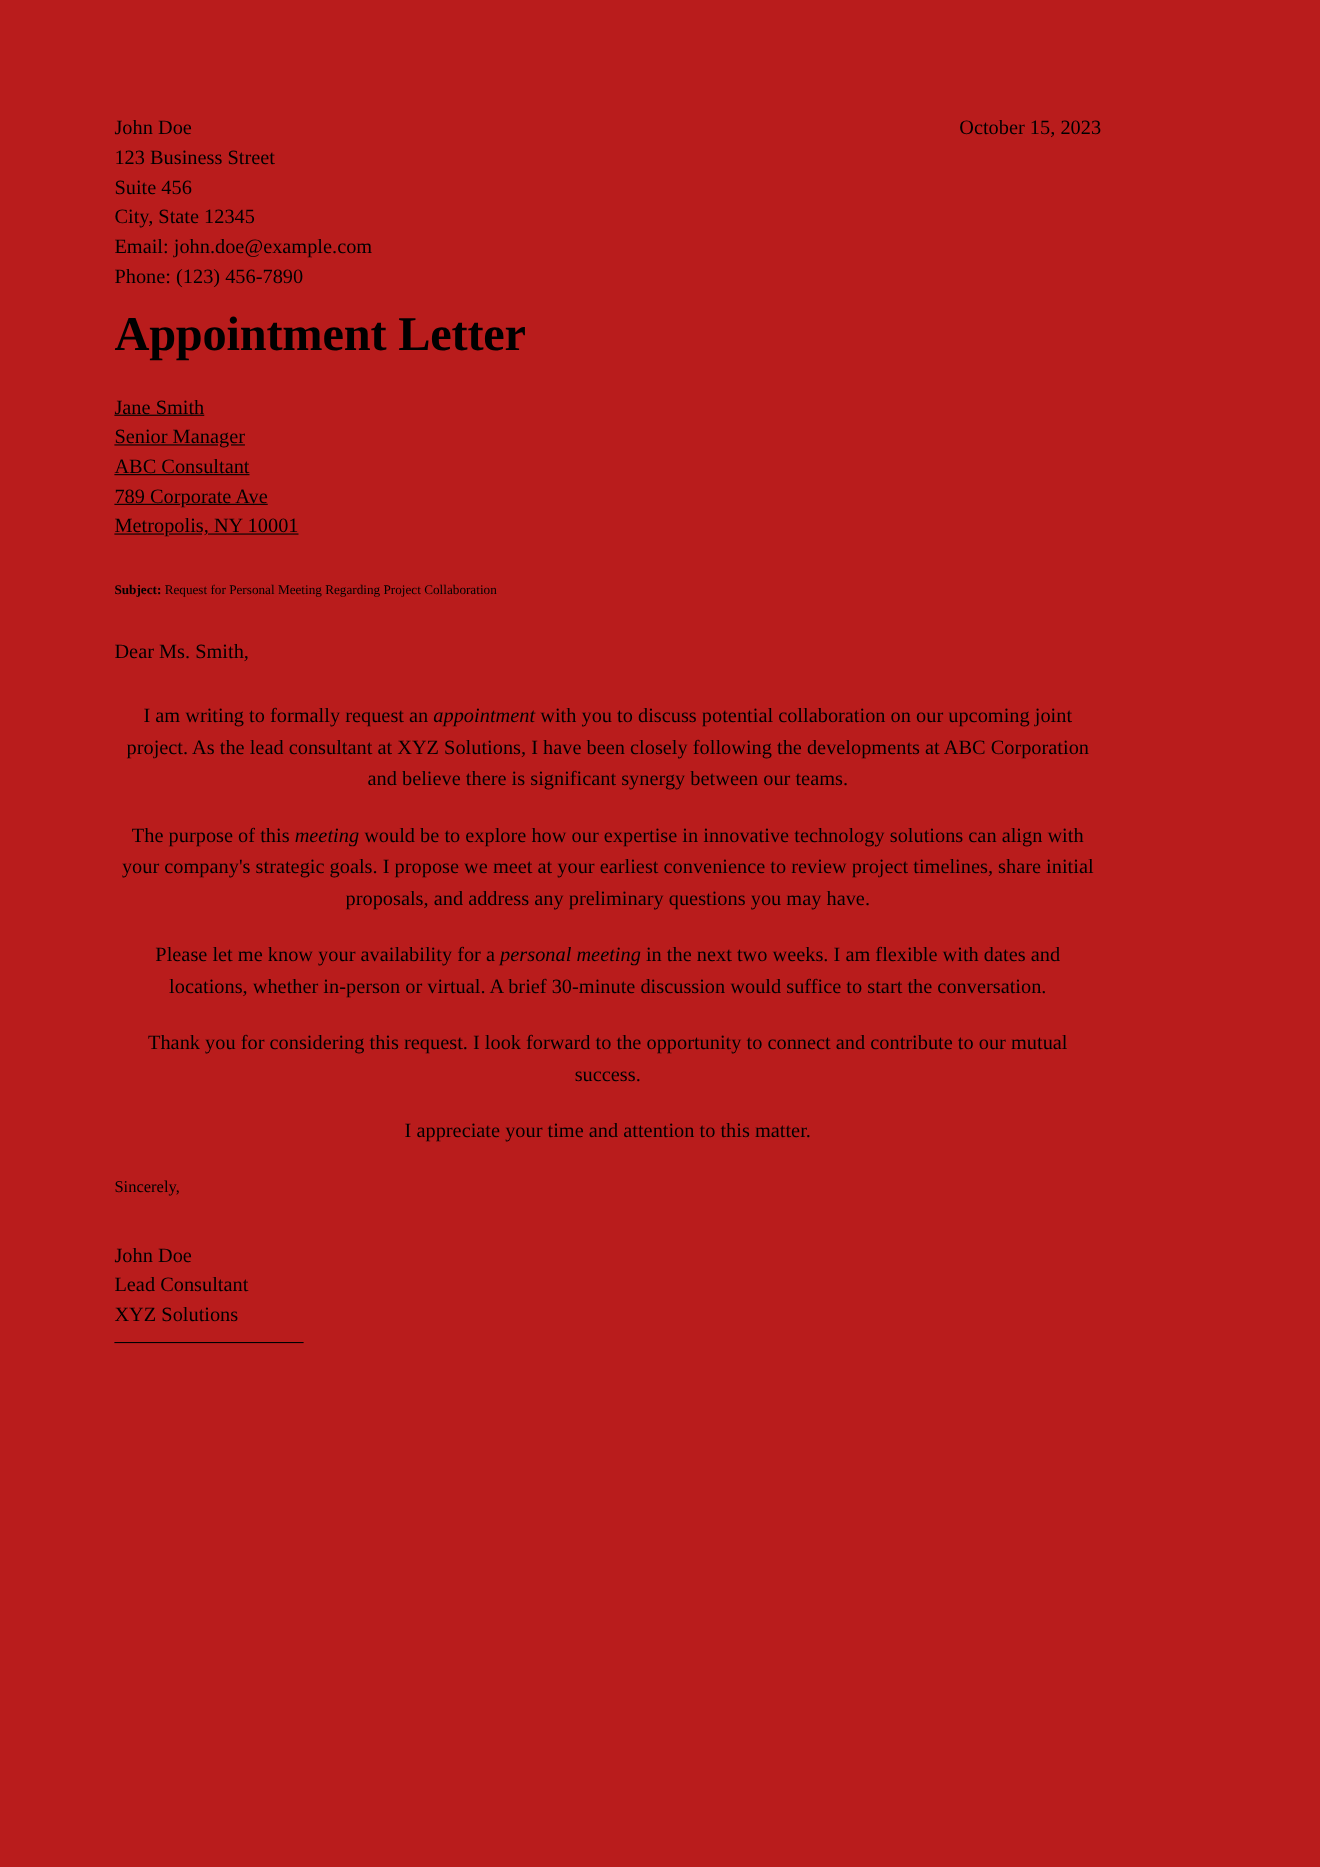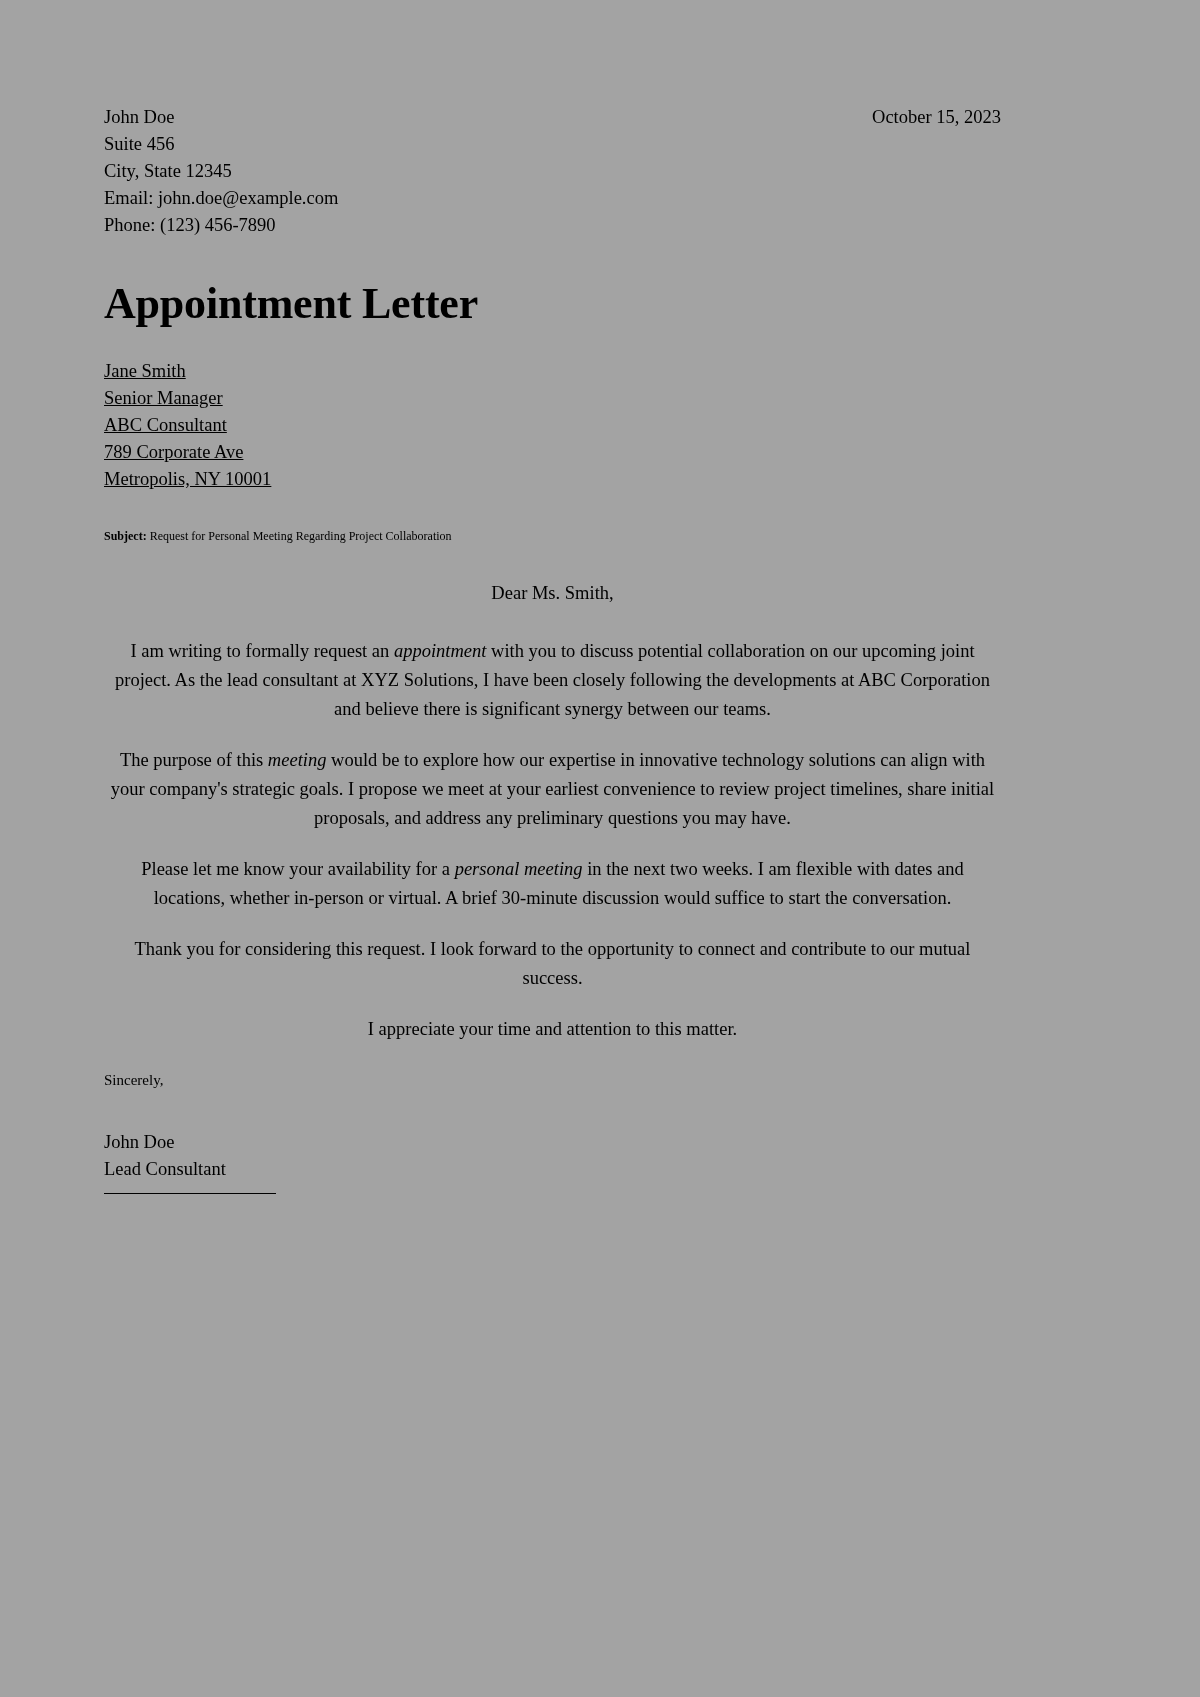--- a/index.html
+++ b/index.html
@@ -4,21 +4,21 @@
 <style>
   html, body {
     margin: 0;
     padding: 0;
     background: #ffffff;
   }
   .page {
     position: relative;
     width: 1200px;
     height: 1697px;
-    background: #a3a3a3;
+    background: #b91c1c;
     margin: 0 auto;
     overflow: hidden;
     font-family: "Liberation Serif", "DejaVu Serif", serif;
     color: #000000;
   }
   .content {
     position: absolute;
     left: 104px;
     top: 104px;
     width: 897px;
@@ -75,21 +75,20 @@
   }
   .subject .label {
     font-weight: bold;
   }
 
   
   .salutation {
     font-size: 18.5px;
     line-height: 27px;
     margin-bottom: 30px;
-    text-align: center;
   }
   .para {
     font-size: 18.5px;
     line-height: 29px;
     margin-bottom: 22px;
     text-align: center;
   }
   .para em {
     font-style: italic;
   }
@@ -117,20 +116,21 @@
 </style>
 </head>
 <body>
 
 <div class="page">
   <div class="content">
 
     <div class="header">
       <div class="sender">
         <div>John Doe</div>
+        <div>123 Business Street</div>
         <div>Suite 456</div>
         <div>City, State 12345</div>
         <div>Email: john.doe@example.com</div>
         <div>Phone: (123) 456-7890</div>
       </div>
       <div class="date">October 15, 2023</div>
     </div>
 
     <h1 class="title">Appointment Letter</h1>
 
@@ -156,17 +156,18 @@
 
     <p class="para">Thank you for considering this request. I look forward to the opportunity to connect and contribute to our mutual success.</p>
 
     <p class="para">I appreciate your time and attention to this matter.</p>
 
     <div class="closing">Sincerely,</div>
 
     <div class="signature">
       <div>John Doe</div>
       <div>Lead Consultant</div>
+      <div>XYZ Solutions</div>
       <div class="sig-rule"></div>
     </div>
 
   </div>
 </div>
 
 </body></html>

